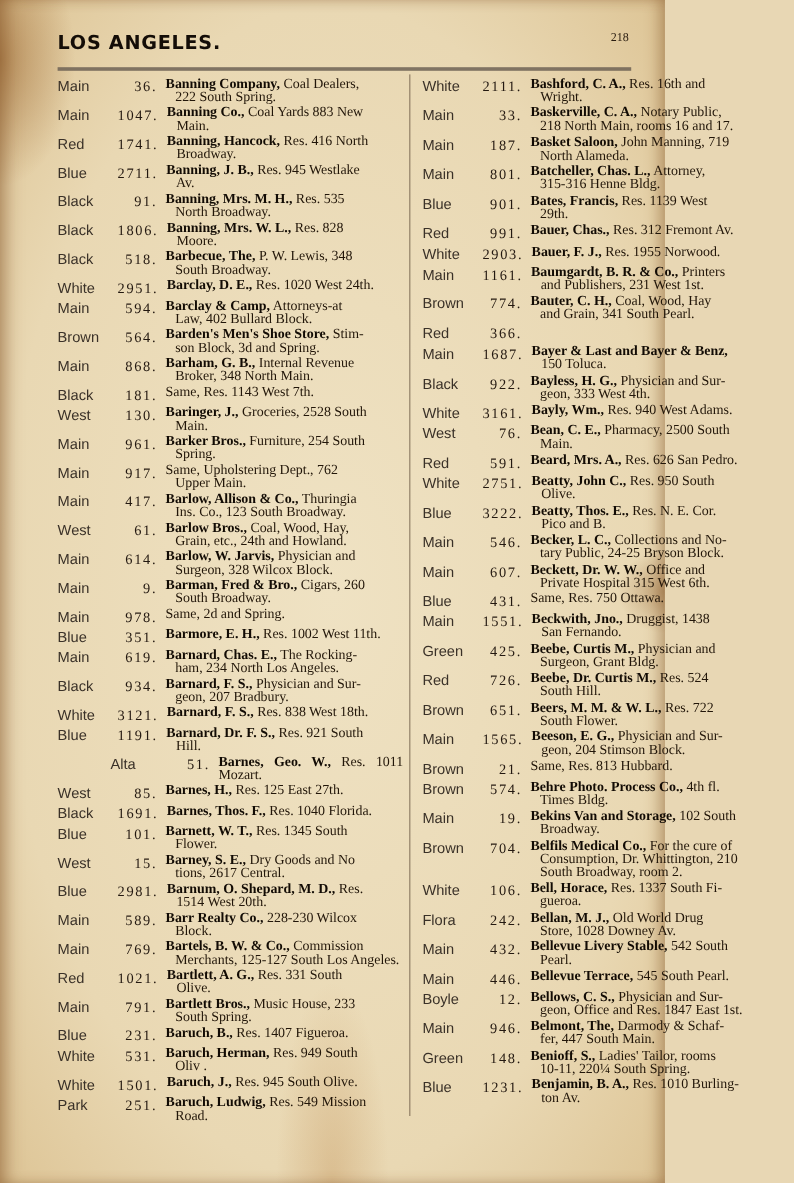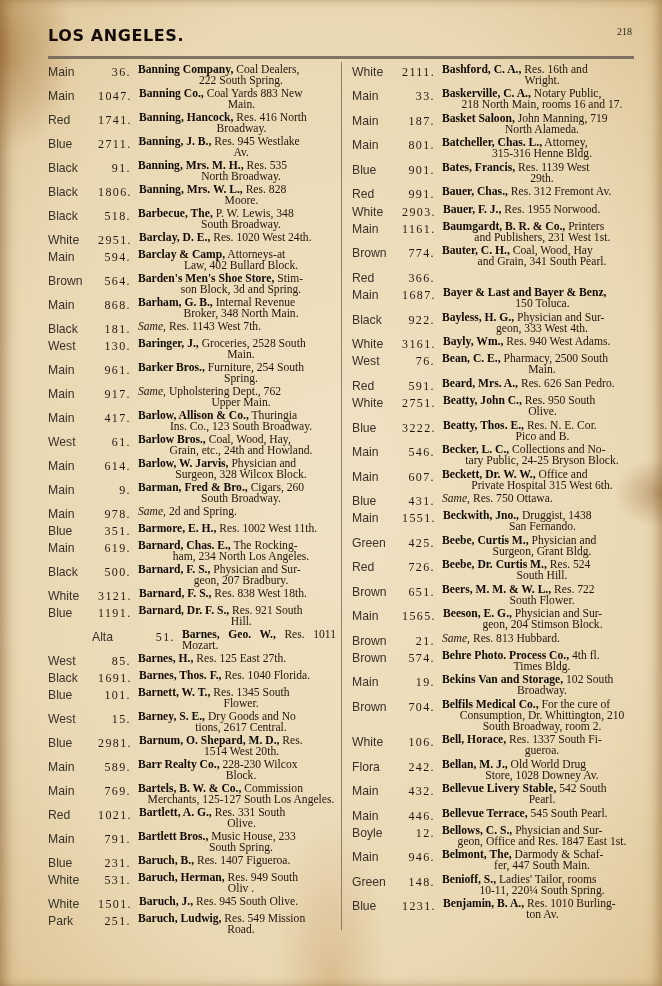--- a/index.html
+++ b/index.html
@@ -1,21 +1,21 @@
 <!DOCTYPE html>
 <html><head>
 <meta charset="utf-8">
 <style>
   html, body { margin: 0; padding: 0; }
   body {
     width: 662px; height: 986px; overflow: hidden;
     background: #e8d7b4;
   }
   .page {
-    position: relative; width: 662px; height: 986px;
+    position: relative; width: 554px; height: 986px;
     background:
       radial-gradient(ellipse at 0% 5%, rgba(150,95,40,0.55) 0%, rgba(150,95,40,0) 8%),
       radial-gradient(ellipse at 100% 50%, rgba(140,90,40,0.45) 0%, rgba(140,90,40,0) 5%),
       radial-gradient(ellipse at 50% 100%, rgba(190,140,80,0.35) 0%, rgba(190,140,80,0) 12%),
       radial-gradient(ellipse at 50% 50%, #efe2c3 0%, #e9d8b3 70%, #ddc495 100%);
     box-shadow: inset 10px 0 14px -6px rgba(120,70,25,0.55), inset -8px 0 12px -4px rgba(120,70,25,0.45);
     color: #1d140c;
   }
   .header {
     position: absolute; left: 48px; right: 30px; top: 26px; height: 22px;
@@ -54,22 +54,22 @@
     letter-spacing: 1.4px; color: #231810; line-height: 14px; padding-top: 1px;
     margin-right: 7px;
   }
   .txt {
     flex: 1 1 auto;
     font-family: "Liberation Serif", serif; font-size: 11.6px;
     line-height: 11px; text-align: justify; color: #221609;
     text-indent: 0; padding-left: 0;
   }
   .txt .name { font-weight: bold; color: #120b04; }
-  .txt .same { font-style: italic; }
-  .txt .cont { display: block; padding-left: 8px; text-align: center; }
+  .txt .same { }
+  .txt .cont { display: block; padding-left: 8px; text-align: left; }
 </style>
 </head>
 <body>
 
 <div class="page">
   <div class="header">
     <span class="title">LOS ANGELES.</span>
     <span class="page-number">218</span>
   </div>
   <div class="rule"></div>
@@ -269,21 +269,21 @@
     <span class="exch">Main</span>
     <span class="num">619.</span>
     <span class="txt">
       <span class="name">Barnard, Chas. E.,</span>
       <span class="detail"> The Rocking-</span>
       <span class="cont">ham, 234 North Los Angeles.</span>
     </span>
   </div>
       <div class="entry" style="margin-bottom: 2px;">
     <span class="exch">Black</span>
-    <span class="num">500.</span>
+    <span class="num">934.</span>
     <span class="txt">
       <span class="name">Barnard, F. S.,</span>
       <span class="detail"> Physician and Sur-</span>
       <span class="cont">geon, 207 Bradbury.</span>
     </span>
   </div>
       <div class="entry" style="margin-bottom: 2px;">
     <span class="exch">White</span>
     <span class="num">3121.</span>
     <span class="txt">

